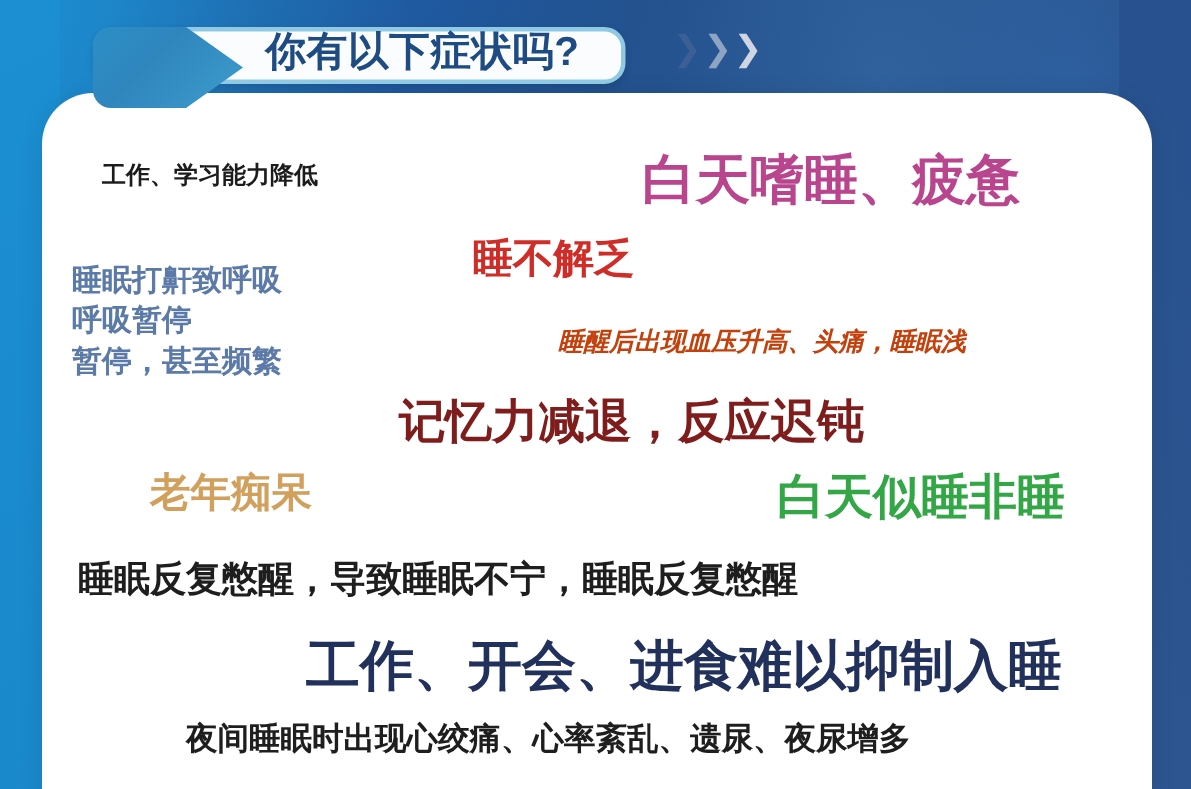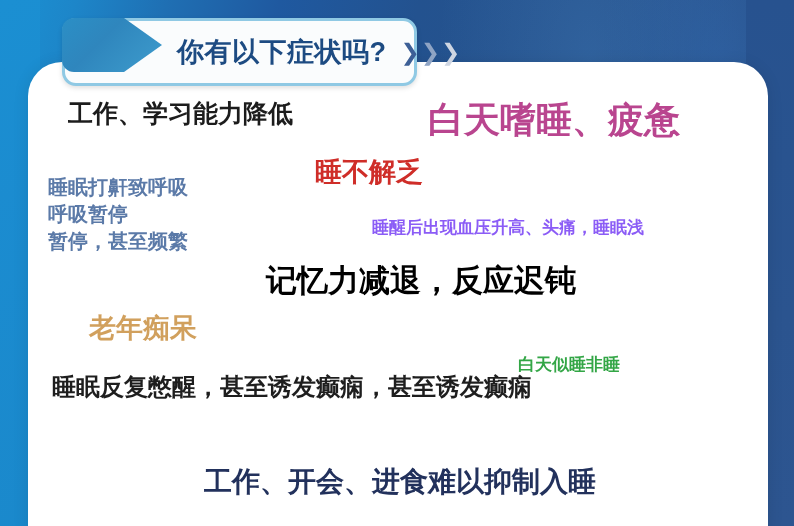--- a/index.html
+++ b/index.html
@@ -82,28 +82,29 @@
     box-shadow: 0 2px 16px rgba(0,0,0,.10);
     overflow: hidden;
   }
 
   
   #title-badge {
     position: absolute;
     left: 62px;
     top: 18px;
     width: 355px;
-    height: 68px;
+    height: 38px;
     background: #fafcfd;
     border: 3px solid #8fc9e4;
     border-radius: 14px;
     display: flex;
-    align-items: center;
+    align-items: flex-start;
     z-index: 5;
     box-shadow: 0 2px 5px rgba(0,0,0,.13);
+    gap: 48px;
   }
 
   #title-arrow {
     position: absolute;
     left: -3px;
     top: -3px;
     width: 100px;
     height: 54px;
     background: linear-gradient(135deg, #2b8fc6 0%, #2f86bd 40%, #3e9ccd 100%);
     border-radius: 12px 0 0 12px;
@@ -138,30 +139,30 @@
   #title-chevrons .chev:nth-child(3) { color: #cfd6e2; }
 
   
   .sym {
     position: absolute;
     white-space: nowrap;
     line-height: 1.22;
     font-weight: bold;
   }
 
-  .s-work        { left: 40px;  top:  36px; font-size: 25px; color: #1c1c1c; }
+  .s-work        { left: 40px;  top:  46px; font-size: 16px; color: #1c1c1c; }
   .s-daysleep    { left: 400px; top:  36px; font-size: 36px; color: #b9458f; }
   .s-snore       { left: 20px;  top: 112px; font-size: 20px; color: #5b7aa8; line-height: 1.36; }
   .s-tired       { left: 287px; top:  94px; font-size: 27px; color: #cf2d28; }
   .s-wake        { left: 344px; top: 156px; font-size: 17px; color: #2b2b2b; }
   .s-memory      { left: 238px; top: 200px; font-size: 31px; color: #8fbfae; }
-  .s-dementia    { left: 61px;  top: 250px; font-size: 27px; color: #d1a05d; }
-  .s-halfsleep   { left: 490px; top: 250px; font-size: 17px; color: #33a646; margin-top: 43px; }
+  .s-dementia    { left: 72px;  top: 250px; font-size: 27px; color: #d1a05d; }
+  .s-halfsleep   { left: 490px; top: 250px; font-size: 32px; color: #33a646; }
   .s-suffocate   { left: 24px;  top: 310px; font-size: 24px; color: #1e1e1e; }
-  .s-meeting     { left: 176px; top: 360px; font-size: 28px; color: #22315c; margin-top: 43px; }
+  .s-meeting     { left: 176px; top: 360px; font-size: 36px; color: #22315c; }
   .s-night       { left: 96px;  top: 418px; font-size: 21px; color: #1e1e1e; }
 </style>
 </head>
 <body>
 
 <div id="poster">
 
   <div class="bg-wave w1"></div>
   <div class="bg-wave w2"></div>
   <div class="bg-wave w3"></div>
@@ -173,26 +174,27 @@
     <div class="sym s-work" style="color: rgb(28, 28, 28);">工作、学习能力降低</div>
     <div class="sym s-daysleep" style="color: rgb(185, 69, 143);">白天嗜睡、疲惫</div>
 
     <div class="sym s-snore" style="color: rgb(91, 122, 168);">
       <div>睡眠打鼾致呼吸</div>
       <div>呼吸暂停</div>
       <div>暂停，甚至频繁</div>
     </div>
 
     <div class="sym s-tired" style="color: rgb(207, 45, 40);">睡不解乏</div>
-    <div class="sym s-wake" style="color: #8b5cf6;">睡醒后出现血压升高、头痛，睡眠浅</div>
-    <div class="sym s-memory" style="color: #000000; text-align: center;">记忆力减退，反应迟钝</div>
+    <div class="sym s-wake" style="color: #c2410c; font-style: italic;">睡醒后出现血压升高、头痛，睡眠浅</div>
+    <div class="sym s-memory" style="color: #7f1d1d; text-align: center;">记忆力减退，反应迟钝</div>
     <div class="sym s-dementia" style="color: rgb(209, 160, 93);">老年痴呆</div>
     <div class="sym s-halfsleep" style="color: rgb(51, 166, 70);">白天似睡非睡</div>
-    <div class="sym s-suffocate" style="color: rgb(30, 30, 30);">睡眠反复憋醒，甚至诱发癫痫，甚至诱发癫痫</div>
+    <div class="sym s-suffocate" style="color: rgb(30, 30, 30);">睡眠反复憋醒，导致睡眠不宁，睡眠反复憋醒</div>
     <div class="sym s-meeting" style="color: rgb(34, 49, 92);">工作、开会、进食难以抑制入睡</div>
+    <div class="sym s-night" style="color: rgb(30, 30, 30);">夜间睡眠时出现心绞痛、心率紊乱、遗尿、夜尿增多</div>
 
   </div>
 
   <div id="title-badge">
     <div id="title-arrow"></div>
     <div id="title-text">你有以下症状吗?</div>
     <div id="title-chevrons">
       <span class="chev">❯</span>
       <span class="chev">❯</span>
       <span class="chev">❯</span>

